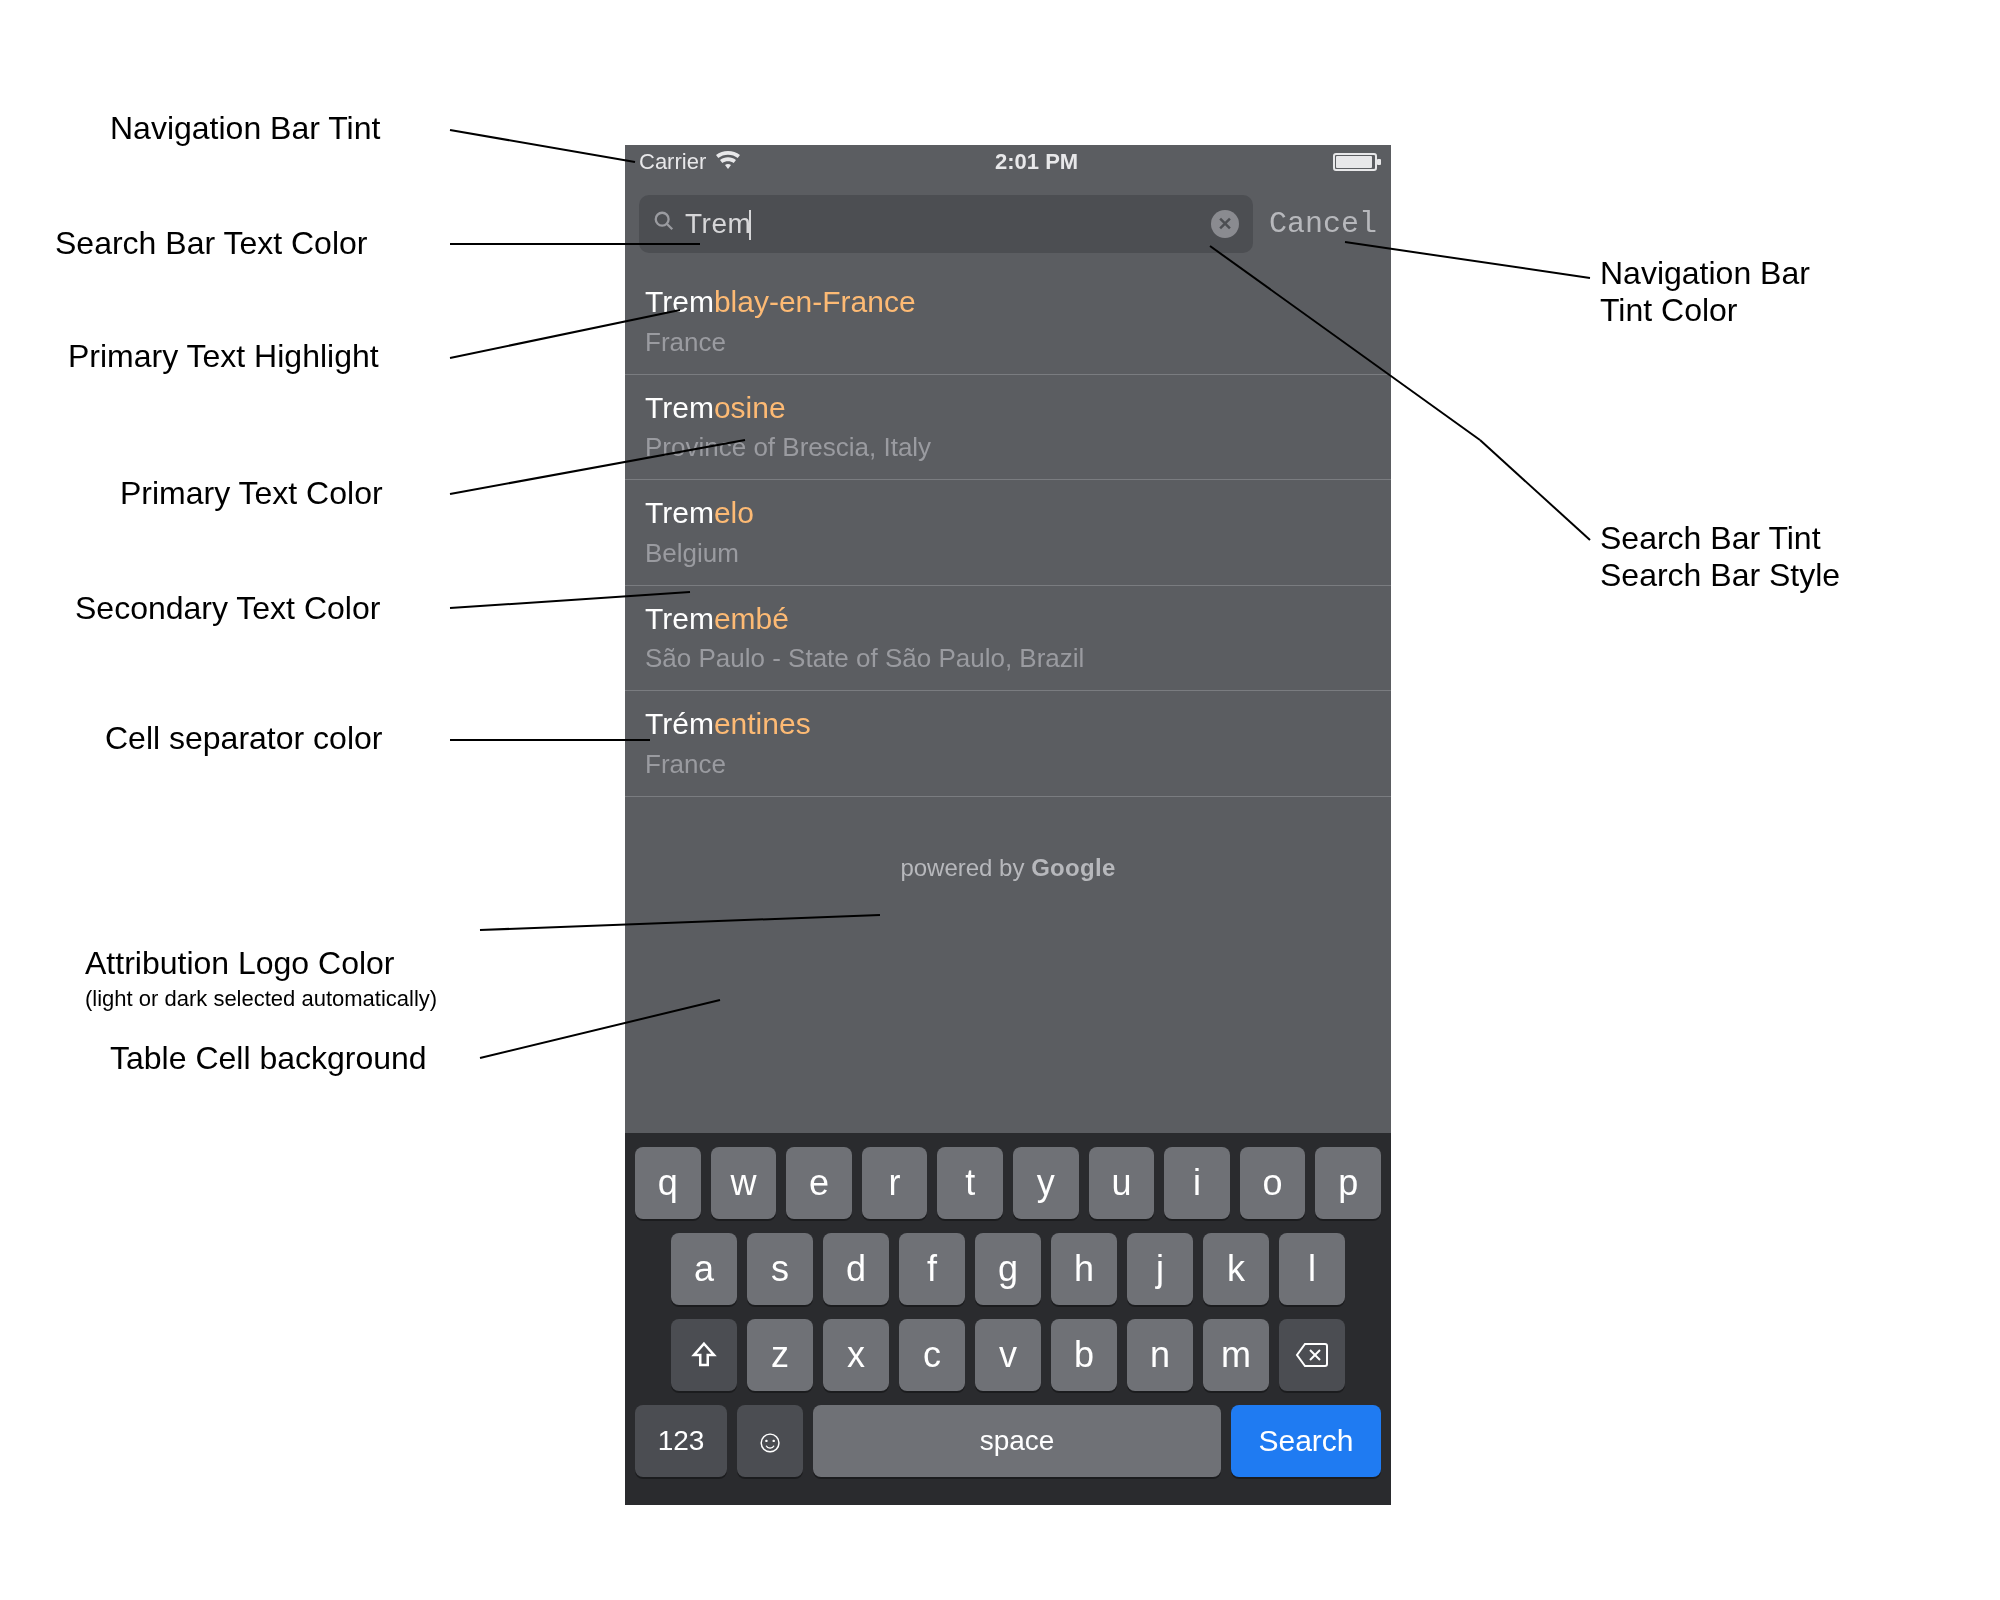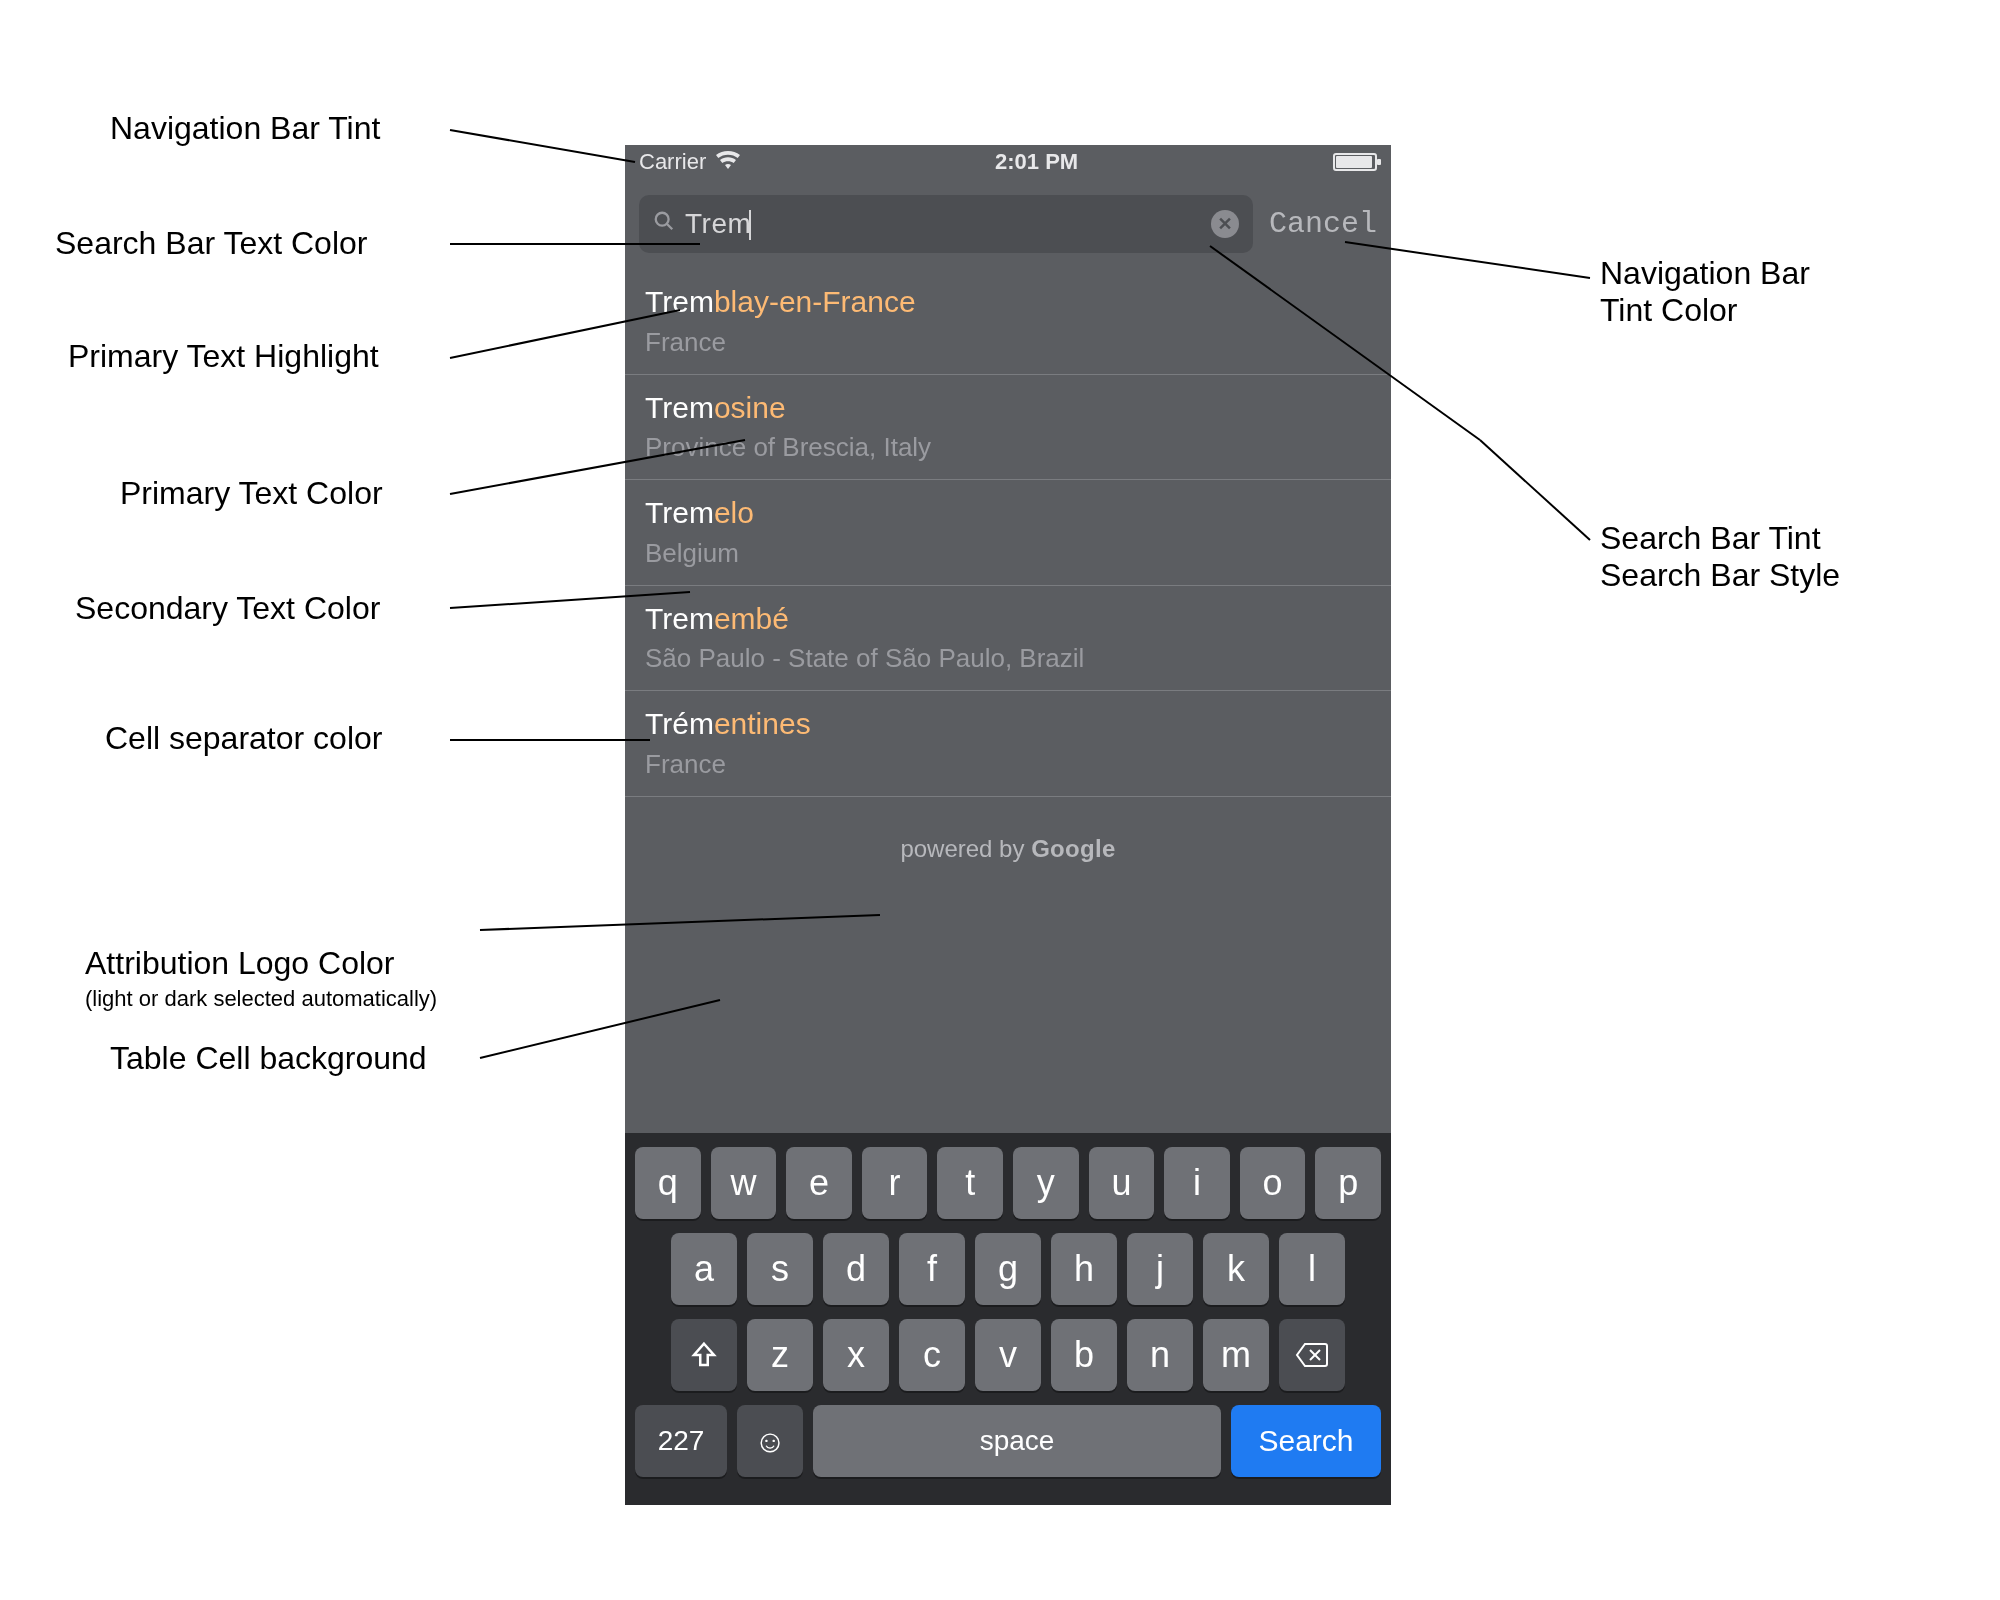--- a/index.html
+++ b/index.html
@@ -61,21 +61,21 @@
   }
   .cell .primary { font-size: 30px; line-height: 1.25; }
   .cell .primary .hi { color:#ffffff; }
   .cell .primary .rest { color:#fdba74;text-align:right; }
   .cell .secondary { color:#9a9ba0; font-size: 26px; margin-top: 6px; }
 
   .attribution {
     text-align:center;
     color:#b7b8bc;
     font-size: 24px;
-    padding: 38px 0 10px 0;
+    padding: 57px 0 10px 0;
   }
   .attribution .g { font-weight: 600; letter-spacing: .3px; }
 
   .table-bg-filler { height: 120px; }
 
   
   .keyboard {
     position:absolute; left:0; right:0; bottom:0;
     background:#2a2b2e;
     padding: 14px 10px 14px 10px;
@@ -210,21 +210,21 @@
         <span id="krow3-letters" style="display:contents"><div class="key">z</div><div class="key">x</div><div class="key">c</div><div class="key">v</div><div class="key">b</div><div class="key">n</div><div class="key">m</div></span>
         <div class="key fn">
           <svg width="34" height="26" viewBox="0 0 34 26" fill="none" stroke="#fff" stroke-width="2">
               <path d="M10 2h20a2 2 0 0 1 2 2v18a2 2 0 0 1-2 2H10L2 13 10 2z"></path>
               <line x1="15" y1="8" x2="25" y2="18"></line>
               <line x1="25" y1="8" x2="15" y2="18"></line>
             </svg>
         </div>
       </div>
       <div class="krow r4">
-        <div class="key num">227</div>
+        <div class="key num">123</div>
         <div class="key emoji">☺</div>
         <div class="key space">space</div>
         <div class="key search">Search</div>
       </div>
     </div>
 
   </div>
 
   <div class="label" style="left:110px; top:110px;">Navigation Bar Tint</div>
   <div class="label" style="left:55px;  top:225px;">Search Bar Text Color</div>

